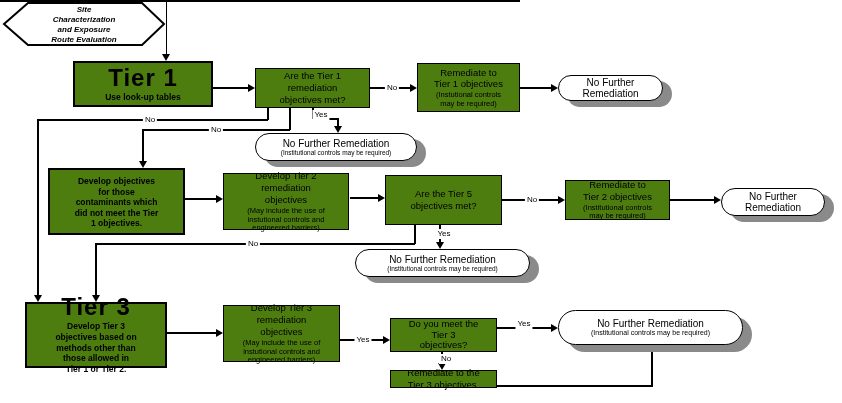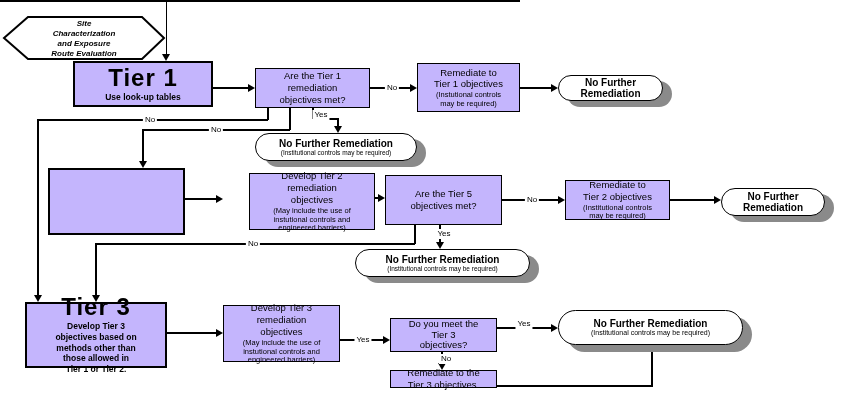--- a/index.html
+++ b/index.html
@@ -9,40 +9,40 @@
   }
   
   .ln{position:absolute;background:#000;}
   
   .ar{position:absolute;width:0;height:0;}
   .ar.right{border-top:4px solid transparent;border-bottom:4px solid transparent;border-left:7px solid #000;}
   .ar.down{border-left:4px solid transparent;border-right:4px solid transparent;border-top:7px solid #000;}
   .ar.up{border-left:4px solid transparent;border-right:4px solid transparent;border-bottom:7px solid #000;}
   
   .box{
-    position:absolute;background:#c4b5fd;border:1.5px solid #000;box-sizing:border-box;
+    position:absolute;background:#4d7c0f;border:1.5px solid #000;box-sizing:border-box;
     display:flex;flex-direction:column;align-items:center;justify-content:center;
     text-align:center;z-index:2;
   }
   .box.tier{border-width:2px;}
   .tier-title{font-size:24px;font-weight:bold;line-height:1;letter-spacing:1px;}
   .tier-sub{font-size:8.5px;font-weight:bold;line-height:1.25;white-space:pre-line;margin-top:2px;text-align:center;}
   .body-text{font-size:9.5px;line-height:1.25;white-space:pre-line;}
   .note-text{font-size:7.5px;line-height:1.15;white-space:pre-line;margin-top:1px;}
   
   .stadium{
     position:absolute;background:#fff;border:1.5px solid #000;border-radius:999px;
     box-sizing:border-box;display:flex;flex-direction:column;align-items:center;
     justify-content:center;text-align:center;z-index:2;
   }
   .stadium-shadow{position:absolute;background:#8a8a8a;border-radius:999px;z-index:1;}
-  .e-title{font-size:10px;font-weight:bold;line-height:1.1;white-space:pre-line;}
+  .e-title{font-size:10px;font-weight:normal;line-height:1.1;white-space:pre-line;}
   .e-note{font-size:6.5px;line-height:1.1;white-space:pre-line;}
   
-  .hexwrap{position:absolute;left:0;top:15px;width:168px;height:48px;z-index:2;}
+  .hexwrap{position:absolute;left:0;top:1px;width:168px;height:48px;z-index:2;}
   .hex-text{
     position:absolute;left:8px;top:3px;width:152px;height:42px;
     display:flex;align-items:center;justify-content:center;text-align:center;
     font-size:8px;font-weight:bold;font-style:italic;line-height:1.25;white-space:pre-line;z-index:3;
   }
   
   .lbl{
     position:absolute;font-size:8px;line-height:1;background:#fff;padding:1px 2px;
     transform:translate(-50%,-50%);z-index:3;white-space:nowrap;
   }
@@ -161,23 +161,28 @@
 Remediation</div>
   </div>
 
   <div class="stadium-shadow" style="left:264px;top:139px;width:162px;height:28px;"></div>
   <div class="stadium" style="left:255px;top:133px;width:162px;height:28px;">
     <div class="e-title">No Further Remediation</div>
     <div class="e-note">(Institutional controls may be required)</div>
   </div>
 
   <div class="box tier" style="left:48px;top:168px;width:137px;height:67px;">
-  </div>
-
-  <div class="box" style="left:223px;top:173px;width:126px;height:57px;margin-left:26px;">
+    <div class="tier-sub">Develop objectives
+for those
+contaminants which
+did not meet the Tier
+1 objectives.</div>
+  </div>
+
+  <div class="box" style="left:223px;top:173px;width:126px;height:57px;">
     <div class="body-text">Develop Tier 2
 remediation
 objectives</div>
     <div class="note-text">(May include the use of
 instutional controls and
 engineered barriers)</div>
   </div>
 
   <div class="box" style="left:385px;top:175px;width:117px;height:50px;">
     <div class="body-text">Are the Tier 5

